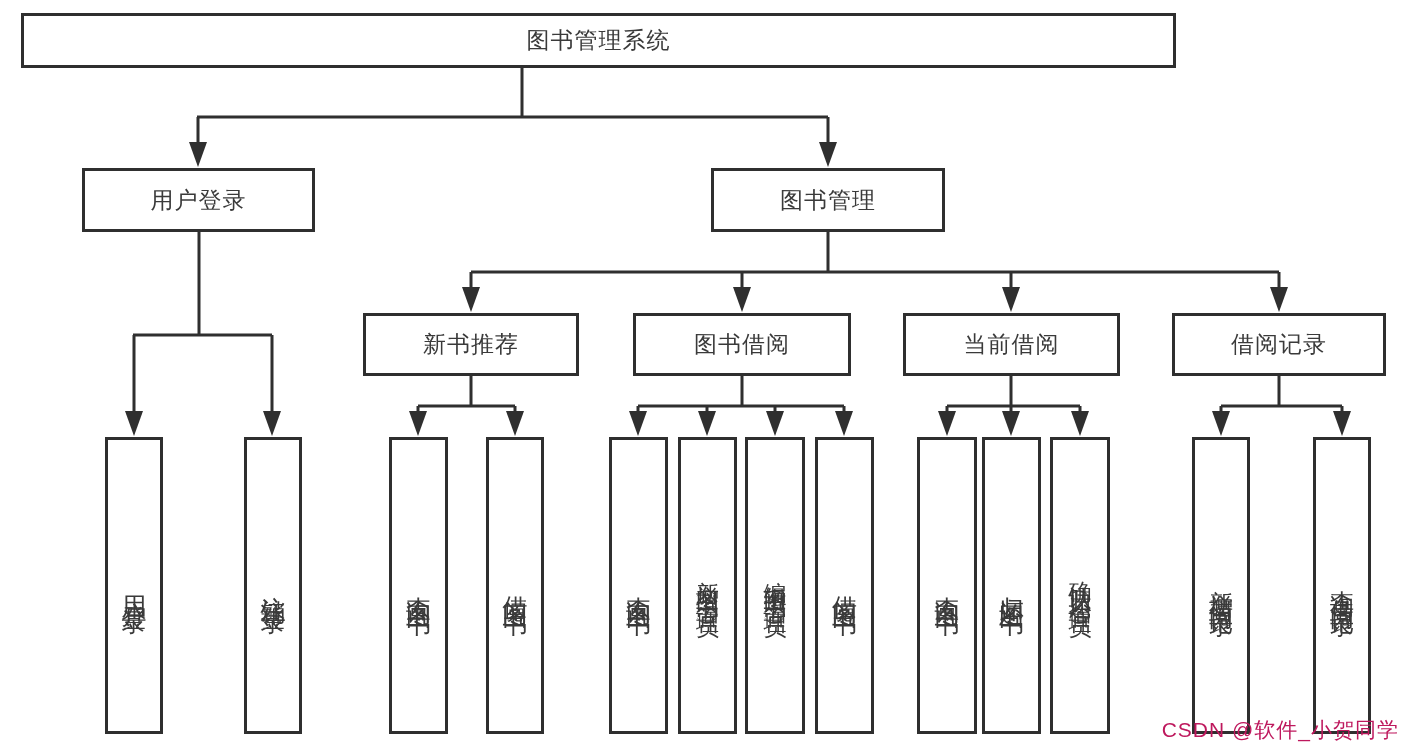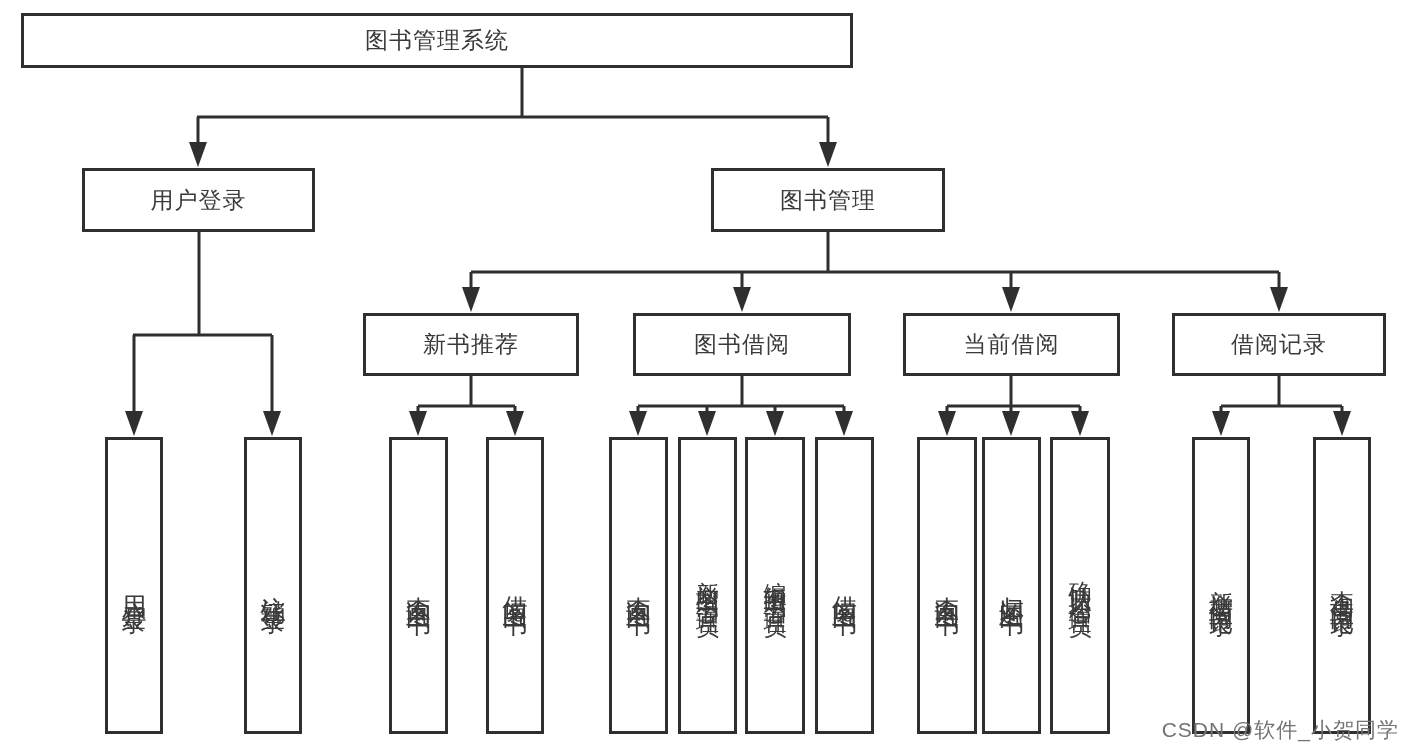--- a/index.html
+++ b/index.html
@@ -21,21 +21,21 @@
     position: absolute;
     box-sizing: border-box;
     border: 3px solid #2f2f2f;
     background: #ffffff;
     display: flex;
     align-items: center;
     justify-content: center;
     color: #3a3a3a;
   }
   .node-h { font-size: 23px; letter-spacing: 1px; }
-  .node-root  { left: 21px;  top: 13px;  width: 832px; height: 55px; }
+  .node-root  { left: 21px;  top: 13px;  width: 1155px; height: 55px; }
   .node-l2a   { left: 82px;  top: 168px; width: 233px;  height: 64px; }
   .node-l2b   { left: 711px; top: 168px; width: 234px;  height: 64px; }
   .node-l3    { top: 313px; height: 63px; }
   .node-l3a   { left: 363px;  width: 216px; }
   .node-l3b   { left: 633px;  width: 218px; }
   .node-l3c   { left: 903px;  width: 217px; }
   .node-l3d   { left: 1172px; width: 214px; }
   .leaf {
     top: 437px;
     height: 297px;
@@ -58,21 +58,21 @@
   .lf9  { left: 917px;  width: 60px; }
   .lf10 { left: 982px;  width: 59px; }
   .lf11 { left: 1050px; width: 60px; font-size: 23px; }
   .lf12 { left: 1192px; width: 58px; font-size: 24px; }
   .lf13 { left: 1313px; width: 58px; font-size: 24px; }
   .watermark {
     position: absolute;
     right: 6px;
     bottom: 3px;
     font-size: 21px;
-    color: #737373;
+    color: #be185d;
     letter-spacing: 1px;
     white-space: nowrap;
   }
 </style>
 </head>
 <body>
 
 <div class="canvas">
 
   <svg class="connectors" viewBox="0 0 1405 747" xmlns="http://www.w3.org/2000/svg" aria-hidden="true">

